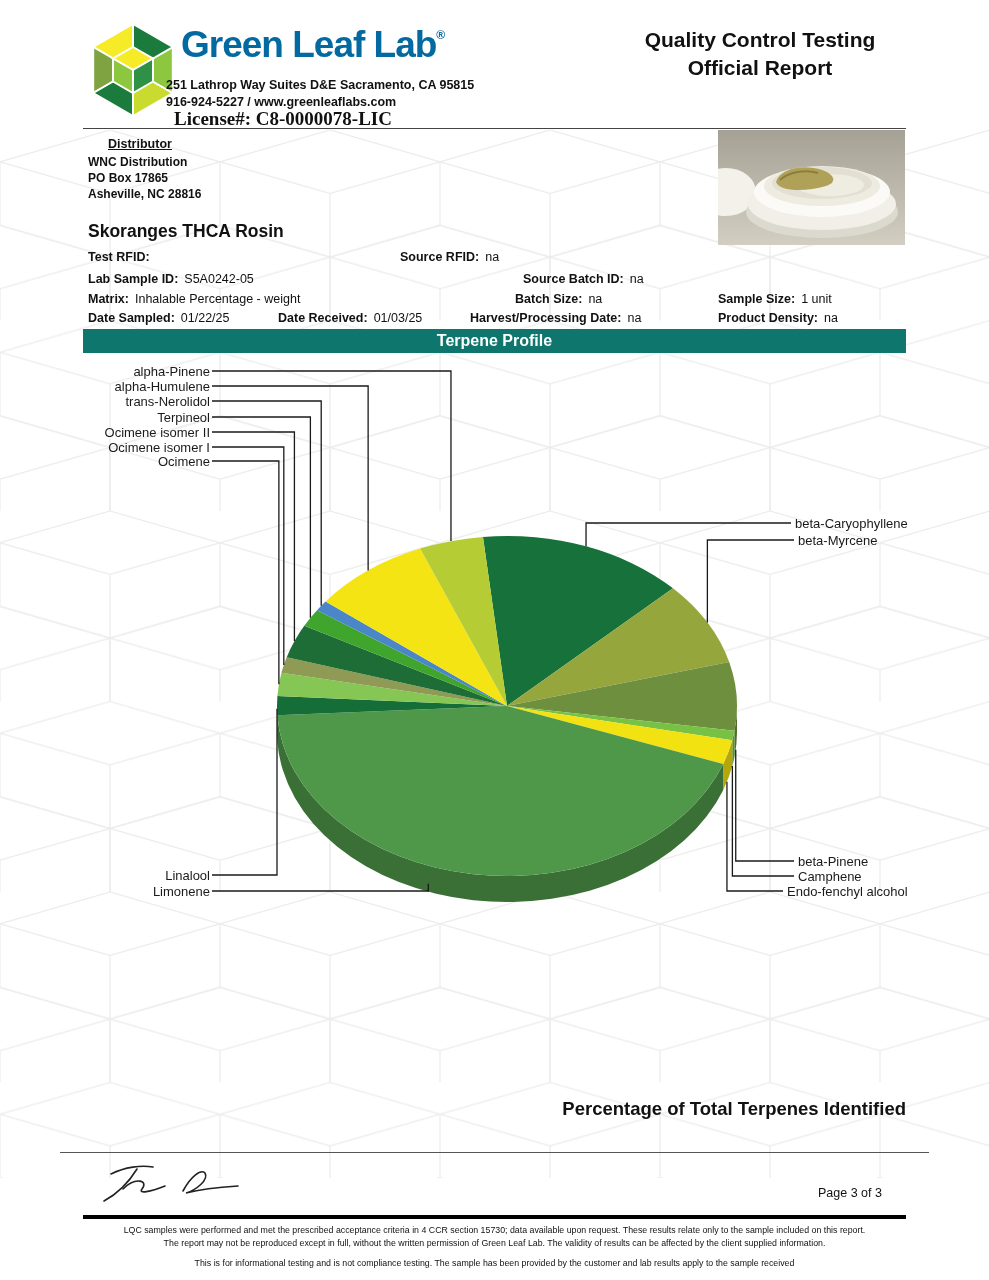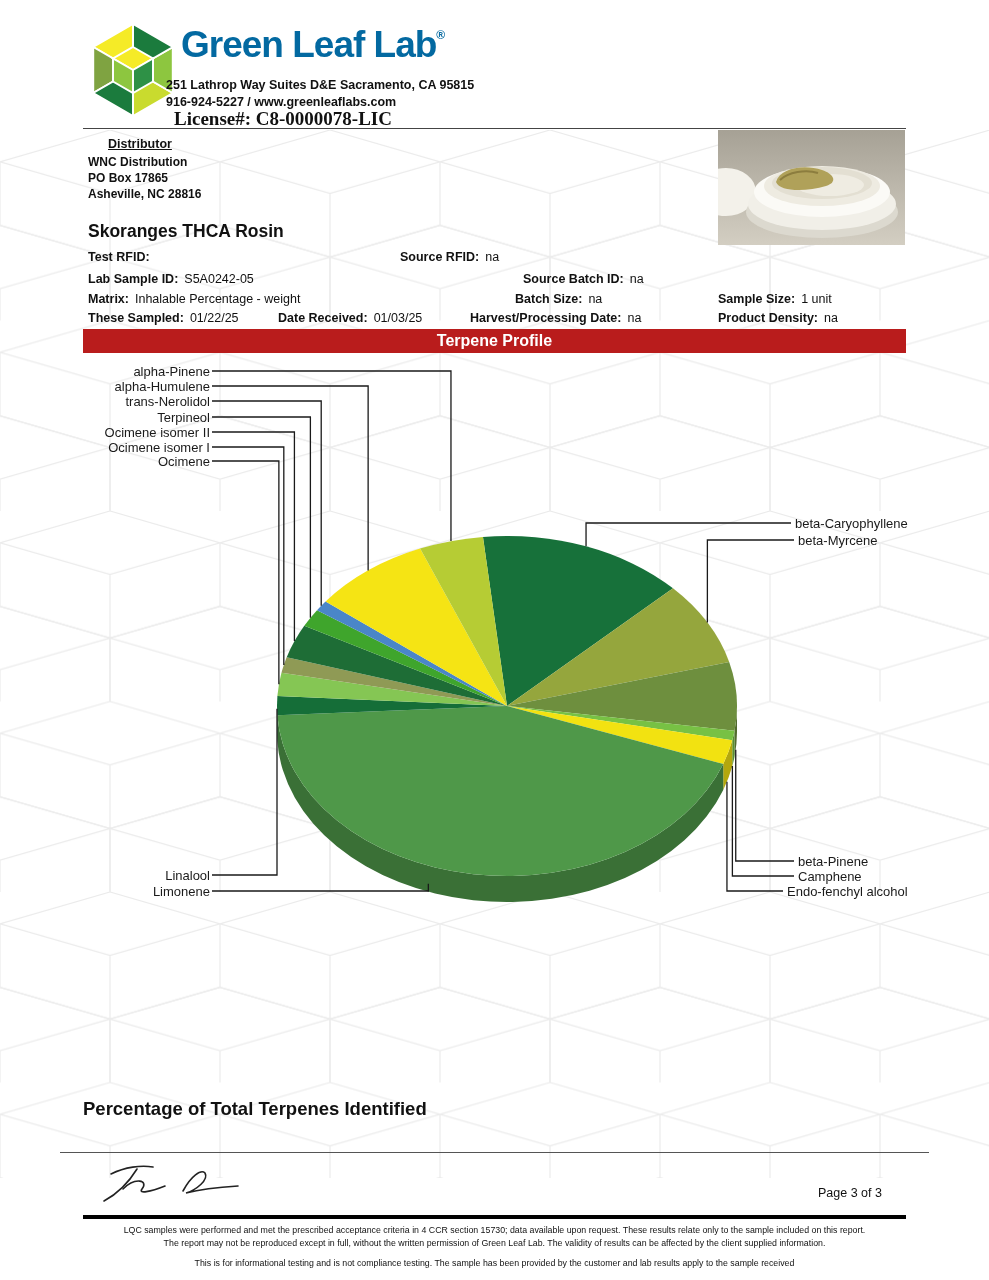--- a/index.html
+++ b/index.html
@@ -14,27 +14,27 @@
   #report-title{left:560px;top:26px;width:400px;text-align:center;font-size:21px;font-weight:bold;line-height:28px;}
   #header-rule{left:83px;top:128px;width:823px;height:0;border-top:1.5px solid #444;}
   
   #dist-heading{left:88px;top:137px;font-size:12.5px;font-weight:bold;text-decoration:underline;padding-left:20px;}
   .dist-line{left:88px;font-size:12px;font-weight:bold;}
   #product-title{left:88px;top:221px;font-size:17.5px;font-weight:bold;}
   .fld{font-size:12.5px;white-space:nowrap;}
   .fld .lab{font-weight:bold;}
   .fld .val{margin-left:6px;font-weight:normal;}
   
-  #section-bar{left:83px;top:329px;width:823px;height:24px;background:#b91c1c;color:#fff;
+  #section-bar{left:83px;top:329px;width:823px;height:24px;background:#0f766e;color:#fff;
                text-align:center;font-size:16px;font-weight:bold;line-height:24px;}
   
   #photo{left:718px;top:130px;width:187px;height:115px;}
   
   #chart-wrap{left:80px;top:358px;width:835px;height:578px;}
-  #chart-caption{left:83px;top:1098px;width:823px;text-align:left;font-size:18.5px;font-weight:bold;}
+  #chart-caption{left:83px;top:1098px;width:823px;text-align:right;font-size:18.5px;font-weight:bold;}
   
   #footer-rule-thin{left:60px;top:1152px;width:869px;height:0;border-top:1.2px solid #555;}
   #signature{left:95px;top:1158px;}
   #signer{left:285px;top:1162px;font-size:13px;line-height:19px;}
   #page-label{left:818px;top:1186px;font-size:12.5px;}
   #footer-rule-thick{left:83px;top:1215px;width:823px;height:4px;background:#000;}
   .disc{left:60px;width:869px;text-align:center;font-size:8.8px;color:#111;}
   svg text{font-family:"Liberation Sans","DejaVu Sans",sans-serif;}
 </style>
 </head>
@@ -65,20 +65,24 @@
       <polygon points="53,54 92.8,31 53,8" fill="#1B7B3D"></polygon>
       <polygon points="53,31 73,42.5 53,54 33,42.5" fill="#F5EB27"></polygon>
       <polygon points="53,54 73,42.5 73,65.5 53,77" fill="#2E9146"></polygon>
       <polygon points="53,54 33,42.5 33,65.5 53,77" fill="#8DC63F"></polygon>
     </g>
   </svg>
   <div class="abs" id="brand-text"><span>Green Leaf Lab</span><span id="brand-reg">®</span></div>
   <div class="abs addr" style="top:78px">251 Lathrop Way Suites D&amp;E Sacramento, CA 95815</div>
   <div class="abs addr" style="top:95px">916-924-5227 / www.greenleaflabs.com</div>
   <div class="abs" id="license">License#: C8-0000078-LIC</div>
+  <div class="abs" id="report-title">
+    <div>Quality Control Testing</div>
+    <div>Official Report</div>
+  </div>
   <div class="abs" id="header-rule"></div>
 
   <svg class="abs" id="photo" viewBox="0 0 187 115">
     <defs>
       <linearGradient id="pbg" x1="0" y1="0" x2="0" y2="1">
         <stop offset="0" stop-color="#a6a195"></stop>
           <stop offset="1" stop-color="#d3cec2"></stop>
       </linearGradient>
     </defs>
     <rect width="187" height="115" fill="url(#pbg)"></rect>
@@ -102,21 +106,21 @@
 
   <div class="abs" id="product-title">Skoranges THCA Rosin</div>
   <div id="fields">
       <span class="abs fld" style="left: 88px; top: 250px;"><span class="lab">Test RFID:</span><span class="val"></span></span>
       <span class="abs fld" style="left: 400px; top: 250px;"><span class="lab">Source RFID:</span><span class="val">na</span></span>
       <span class="abs fld" style="left: 88px; top: 272px;"><span class="lab">Lab Sample ID:</span><span class="val">S5A0242-05</span></span>
       <span class="abs fld" style="left: 515px; top: 272px; margin-left: 8px;"><span class="lab">Source Batch ID:</span><span class="val">na</span></span>
       <span class="abs fld" style="left: 88px; top: 292px;"><span class="lab">Matrix:</span><span class="val">Inhalable Percentage - weight</span></span>
       <span class="abs fld" style="left: 515px; top: 292px;"><span class="lab">Batch Size:</span><span class="val">na</span></span>
       <span class="abs fld" style="left: 718px; top: 292px;"><span class="lab">Sample Size:</span><span class="val">1 unit</span></span>
-      <span class="abs fld" style="left: 88px; top: 311px;"><span class="lab">These Sampled:</span><span class="val">01/22/25</span></span>
+      <span class="abs fld" style="left: 88px; top: 311px;"><span class="lab">Date Sampled:</span><span class="val">01/22/25</span></span>
       <span class="abs fld" style="left: 278px; top: 311px;"><span class="lab">Date Received:</span><span class="val">01/03/25</span></span>
       <span class="abs fld" style="left: 470px; top: 311px;"><span class="lab">Harvest/Processing Date:</span><span class="val">na</span></span>
       <span class="abs fld" style="left: 718px; top: 311px;"><span class="lab">Product Density:</span><span class="val">na</span></span>
     </div>
 
   <div class="abs" id="section-bar">Terpene Profile</div>
 
   <div class="abs" id="chart-wrap">
     <svg id="pie-svg" width="835" height="578" viewBox="0 0 835 578">
         <path d="M657,348 A230,170 0 0 1 654.5326365814873,372.83411485561 l0,26 A230,170 0 0 0 657,374 Z" fill="#516a2e"></path>

